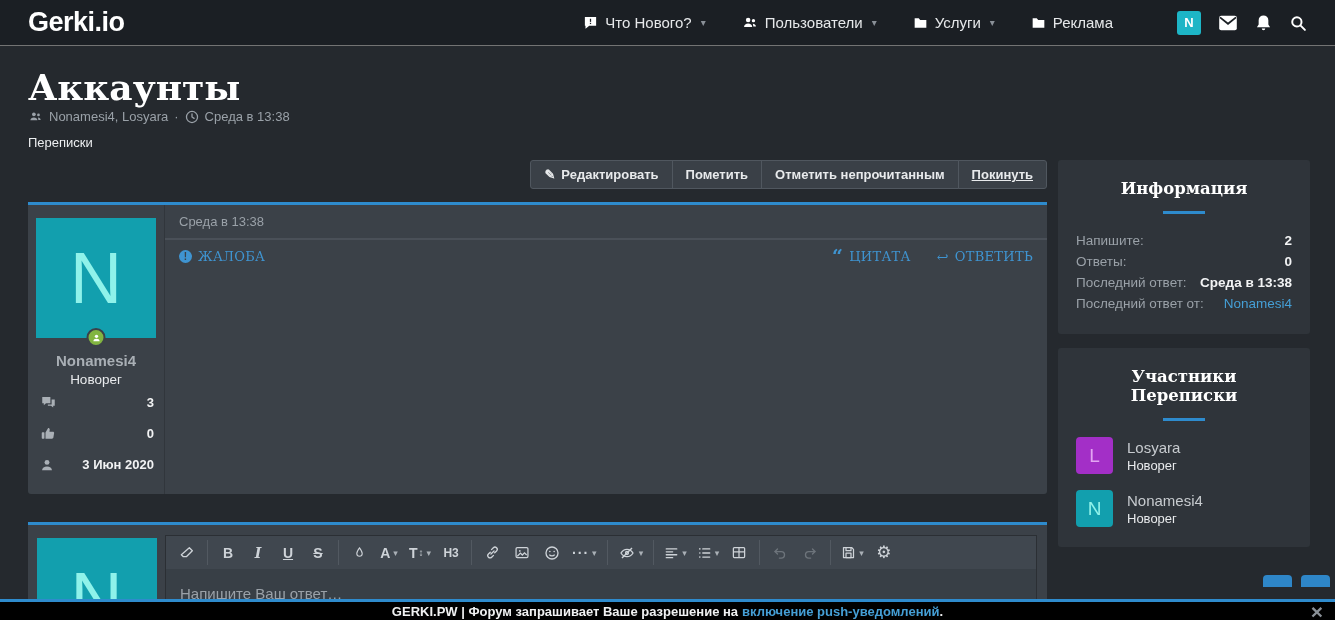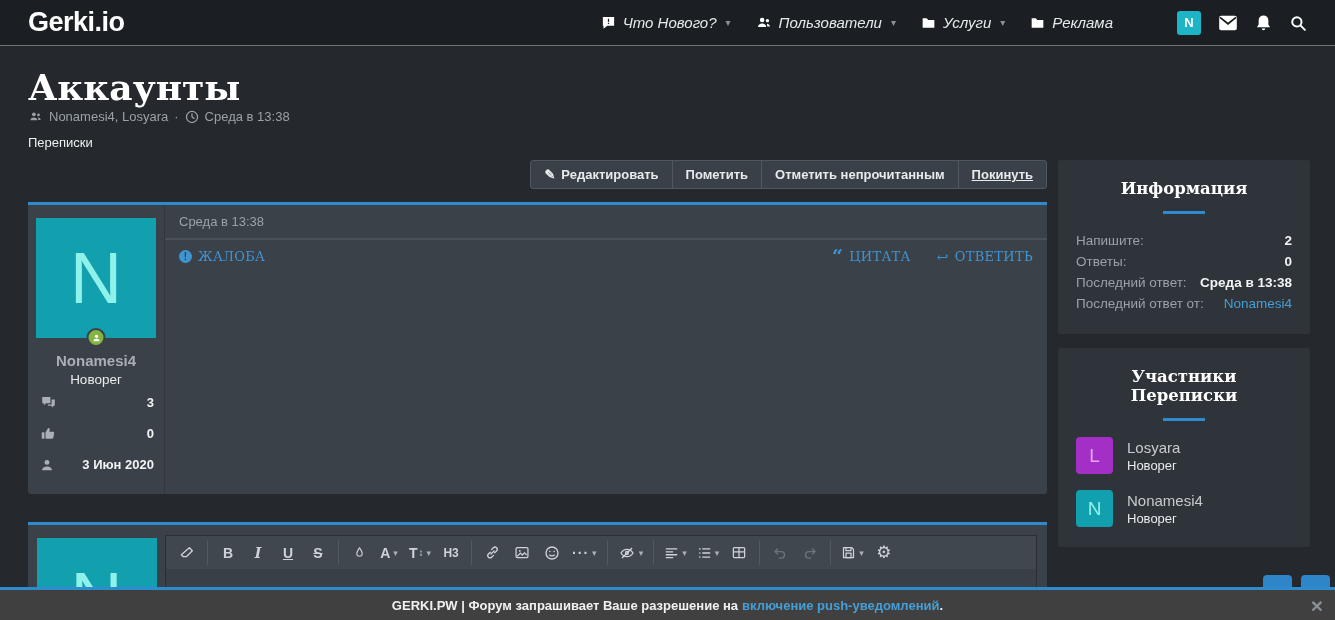--- a/index.html
+++ b/index.html
@@ -11,21 +11,21 @@
     position:relative;
   }
   svg { display:block; }
 
   
   .header {
     height:46px; background:#1b1f24; display:flex; align-items:center;
     padding:0 28px; border-bottom:1px solid #737373;
   }
   .logo { font-size:27px; font-weight:800; letter-spacing:-0.5px; color:#ffffff; cursor:pointer; }
-  .nav { display:flex; align-items:center; gap:25px; margin-left:auto; margin-right:64px;font-style:italic; }
+  .nav { display:flex; align-items:center; gap:36px; margin-left:auto; margin-right:64px; }
   .nav-item { display:flex; align-items:center; gap:7px; font-size:15px; color:#e6e8ea; cursor:pointer; }
   .nav-item .caret { color:#8a9097; font-size:10px; margin-left:2px; }
   .nav-icon { color:#ffffff; }
   .hdr-icons { display:flex; align-items:center; gap:17px; }
   .hdr-avatar {
     width:24px; height:24px; border-radius:3px; background:#1db5c6; color:#fff;
     font-size:13px; font-weight:700; display:flex; align-items:center; justify-content:center; cursor:pointer;
   }
   .hdr-ic { color:#fff; cursor:pointer; }
 
@@ -122,21 +122,21 @@
   }
   .member-avatar.purple { background:#a32fc7; color:#e2a5f2; }
   .member-avatar.teal { background:#129fae; color:#8ff2ea; }
   .member-name { font-size:15px; color:#c7cbcf; cursor:pointer; }
   .member-title { font-size:13px; color:#e8eaec; margin-top:2px; }
 
   
   .scroll-btns { position:fixed; bottom:33px; right:5px; display:flex; gap:9px; z-index:5; }
   .scroll-btn { width:29px; height:12px; background:#2e86c8; border-radius:4px 4px 0 0; cursor:pointer; }
   .bottom-bar {
-    position:fixed; left:0; bottom:0; width:1335px; height:33px; background:#404040;
+    position:fixed; left:0; bottom:0; width:1335px; height:21px; background:#000000;
     border-top:3px solid #2e8bcd; display:flex; align-items:center; justify-content:center;
     font-size:13px; color:#f0f1f2; font-weight:600; z-index:6;
   }
   .bottom-bar .push-link { color:#459fd6; font-weight:600; cursor:pointer; margin-left:4px; }
   .bottom-close {
     position:absolute; right:12px; top:50%; transform:translateY(-50%);
     color:#8a9097; font-size:21px; font-weight:700; cursor:pointer; line-height:1;
   }
 </style>
 </head>

